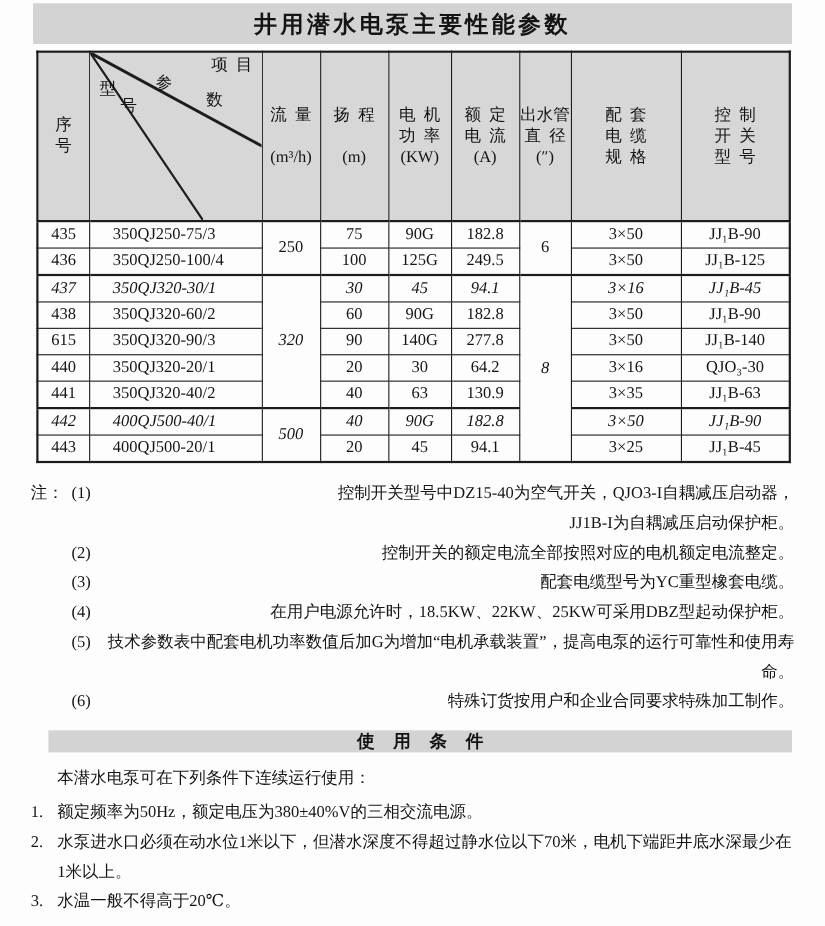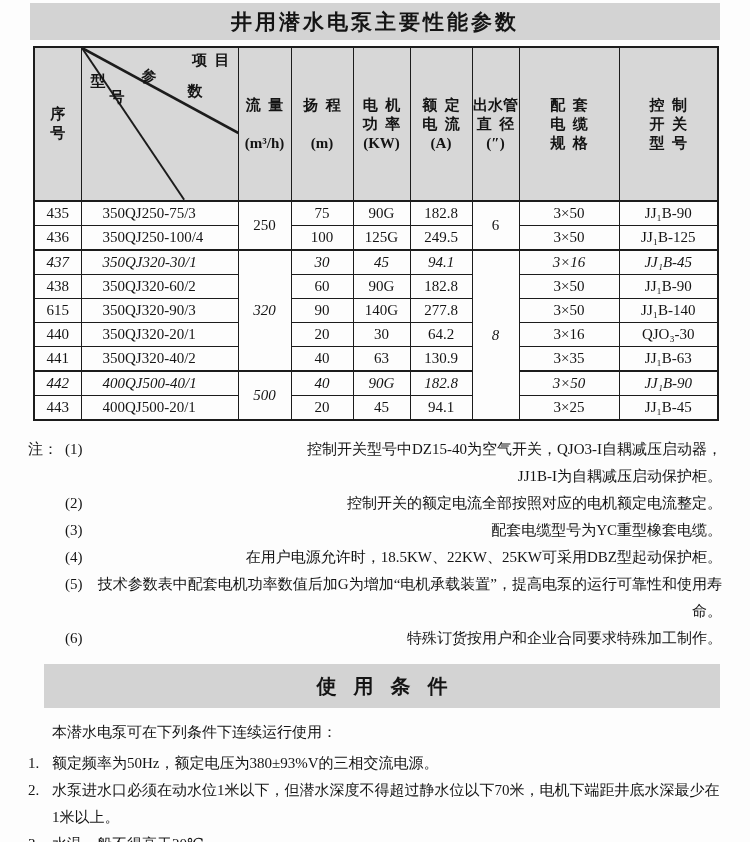--- a/index.html
+++ b/index.html
@@ -23,21 +23,21 @@
     border-collapse:collapse;table-layout:fixed;
     margin:6px 0 0 33px;width:684px;
     border:2px solid var(--border);
   }
   .spec th,.spec td{
     border:1px solid var(--border);
     font-size:15px;text-align:center;padding:0;overflow:hidden;
   }
   .spec thead th{
     background:var(--table-header-bg);height:61px;
-    font-weight:bold;white-space:pre-wrap;line-height:19px;
+    font-weight:normal;white-space:pre-wrap;line-height:19px;
     border-bottom-width:2px;
     margin-left:37px;
   }
   .spec tbody td{height:23px;line-height:23px;white-space:nowrap;}
   .spec td.c-model{text-align:left;padding-left:21px;}
   .spec tr.group-start td{border-top-width:2px;font-style:italic;}
   
   th.diag{position:relative;padding:0;}
   th.diag svg{position:absolute;left:0;top:0;width:100%;height:100%;}
   th.diag span{position:absolute;font-size:15px;line-height:16px;white-space:pre-wrap;}
@@ -47,23 +47,23 @@
   .diag-bot1{left:9px;top:25px;}
   .diag-bot2{left:28px;top:41px;}
   
   .notes{margin:15px 28px 0 28px;font-size:15px;}
   .note-item{display:flex;line-height:27px;}
   .note-prefix{flex:none;width:37px;}
   .note-num{flex:none;}
   .note-text{white-space:pre-wrap;flex:1;text-align:right;}
   
   .section-bar{
-    margin:12px 30px 0 44px;height:44px;background:var(--bar-bg);
+    margin:12px 30px 0 44px;height:20px;background:var(--bar-bg);
     display:flex;align-items:center;justify-content:center;
-    font-size:20px;font-weight:bold;letter-spacing:17px;text-indent:17px;
+    font-size:16px;font-weight:bold;letter-spacing:17px;text-indent:17px;
   }
   .usage{margin:11px 26px 0 28px;font-size:15px;}
   .usage-intro{margin:4px;line-height:27px;text-indent:20px;}
   .u-item{display:flex;line-height:27px;}
   .u-num{flex:none;width:24px;}
   .u-text{white-space:pre-wrap;flex:1;}
 </style>
 </head>
 <body>
 
@@ -245,21 +245,21 @@
       </div>
     </div>
 
   <div class="section-bar">使用条件</div>
 
   <div class="usage">
     <p class="usage-intro">本潜水电泵可在下列条件下连续运行使用：</p>
     <div id="usage-items">
         <div class="u-item">
           <span class="u-num">1.</span>
-          <span class="u-text">额定频率为50Hz，额定电压为380±93%V的三相交流电源。</span>
+          <span class="u-text">额定频率为50Hz，额定电压为380±40%V的三相交流电源。</span>
         </div>
         <div class="u-item">
           <span class="u-num">2.</span>
           <span class="u-text">水泵进水口必须在动水位1米以下，但潜水深度不得超过静水位以下70米，电机下端距井底水深最少在1米以上。</span>
         </div>
         <div class="u-item">
           <span class="u-num">3.</span>
           <span class="u-text">水温一般不得高于20℃。</span>
         </div>
       </div>

